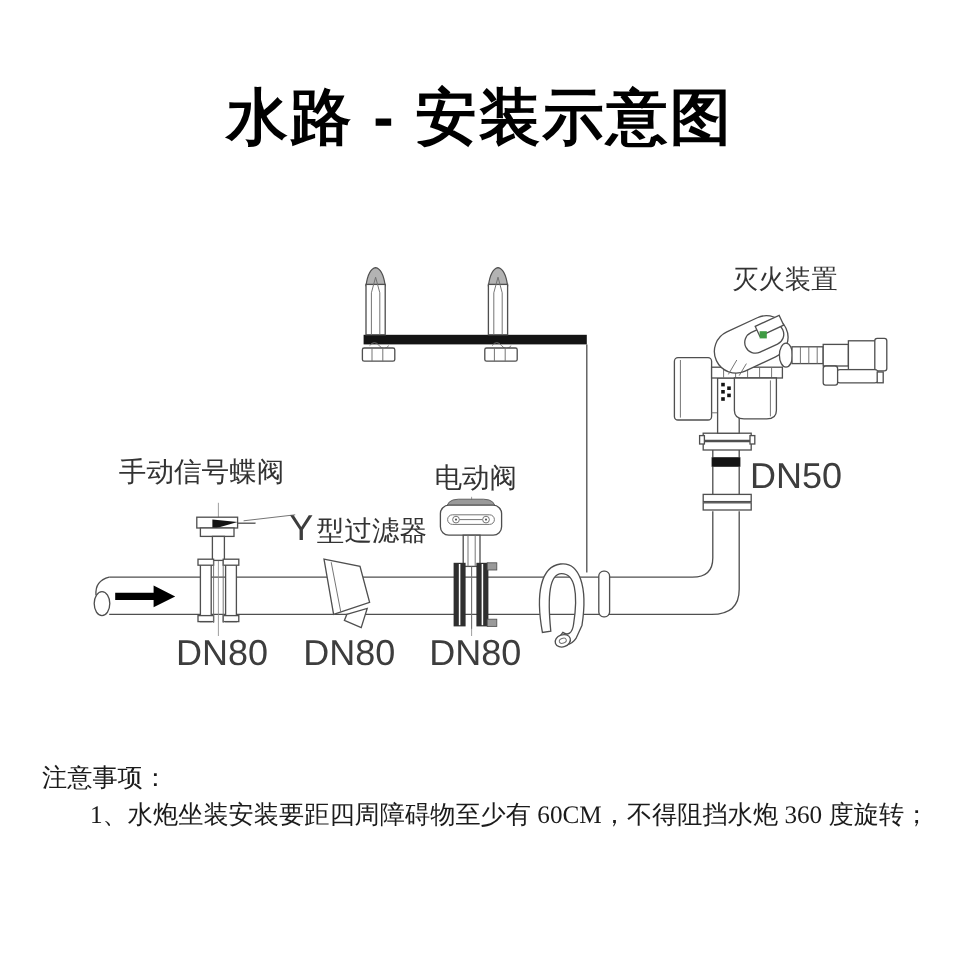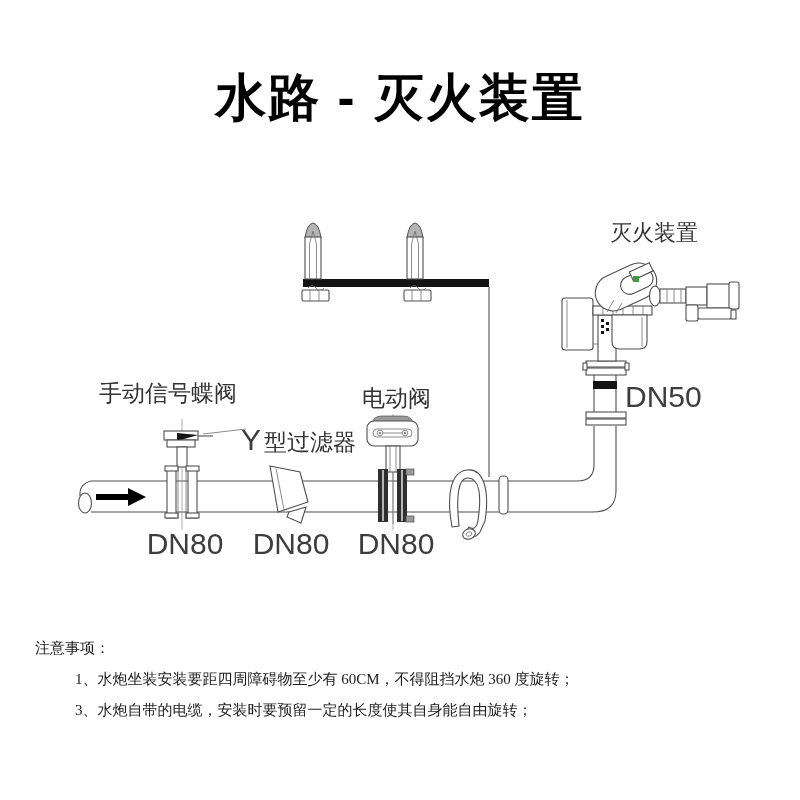--- a/index.html
+++ b/index.html
@@ -22,29 +22,29 @@
   .dkf{fill:#2f2f2f;stroke:none;}
   .gry{fill:#9a9a9a;stroke:#4f4f4f;stroke-width:.7;}
   .tipf{fill:#b3b3b3;stroke:#4f4f4f;stroke-width:1;}
   .lbl{fill:#333333;font-size:23px;font-family:"Liberation Sans",sans-serif;}
   .lblsm{fill:#333333;font-size:22px;font-family:"Liberation Sans",sans-serif;}
   .yg{fill:#3d3d3d;font-size:30px;font-family:"Liberation Sans",sans-serif;}
   .dn{fill:#3d3d3d;font-size:30px;font-family:"Liberation Sans",sans-serif;}
   .notes{
     position:absolute;left:35px;top:633px;width:748px;
     font-family:"Liberation Serif",serif;color:#1b1b1b;
-    font-size:15px;line-height:31px;
+    font-size:21px;line-height:31px;
   }
   .note-heading{padding-left:0;}
   .note-item{padding-left:40px;}
 </style>
 </head>
 <body>
 
-<div class="title">水路 - 灭火装置</div>
+<div class="title">水路 - 安装示意图</div>
 
 <svg class="diagram" width="800" height="800" viewBox="0 0 800 800" xmlns="http://www.w3.org/2000/svg">
 
   <g>
     <line class="ln" x1="489" y1="287" x2="489" y2="477"></line>
     <rect class="blk" x="303" y="279" width="186" height="8"></rect>
 
     <g>
       <path class="tipf" d="M 305 238 Q 307 224 313 223 Q 319 224 321 238 Z"></path>
       <rect class="wh" x="305" y="237" width="16" height="42"></rect>
@@ -184,14 +184,13 @@
   <text class="lbl" x="264" y="450">型过滤器</text>
   <text class="dn" x="625" y="407">DN50</text>
   <text class="dn" text-anchor="middle" x="185" y="554">DN80</text>
   <text class="dn" text-anchor="middle" x="291" y="554">DN80</text>
   <text class="dn" text-anchor="middle" x="396" y="554">DN80</text>
 </svg>
 
 <div class="notes">
   <div class="note-heading">注意事项：</div>
   <div class="note-item">1、水炮坐装安装要距四周障碍物至少有 60CM，不得阻挡水炮 360 度旋转；</div>
-  <div class="note-item">3、水炮自带的电缆，安装时要预留一定的长度使其自身能自由旋转；</div>
 </div>
 
 </body></html>

